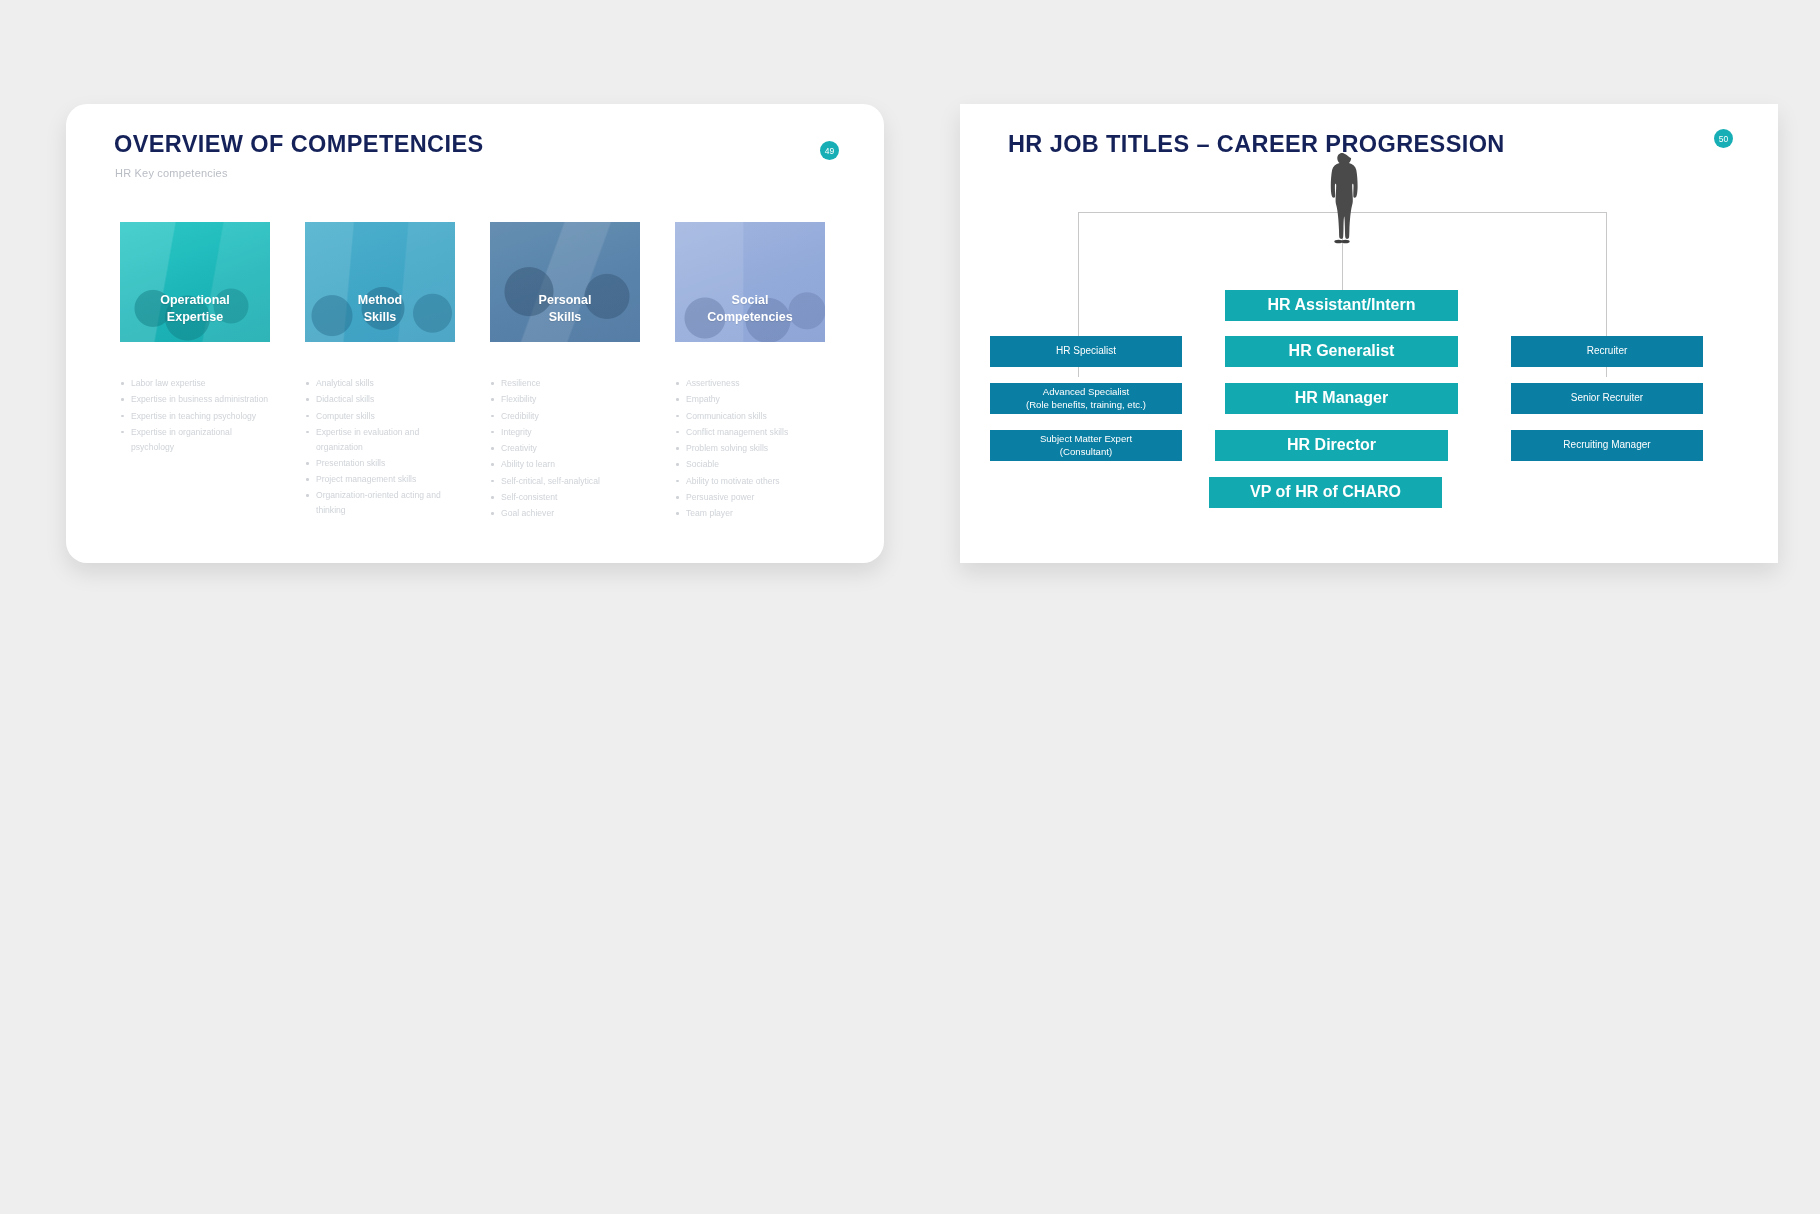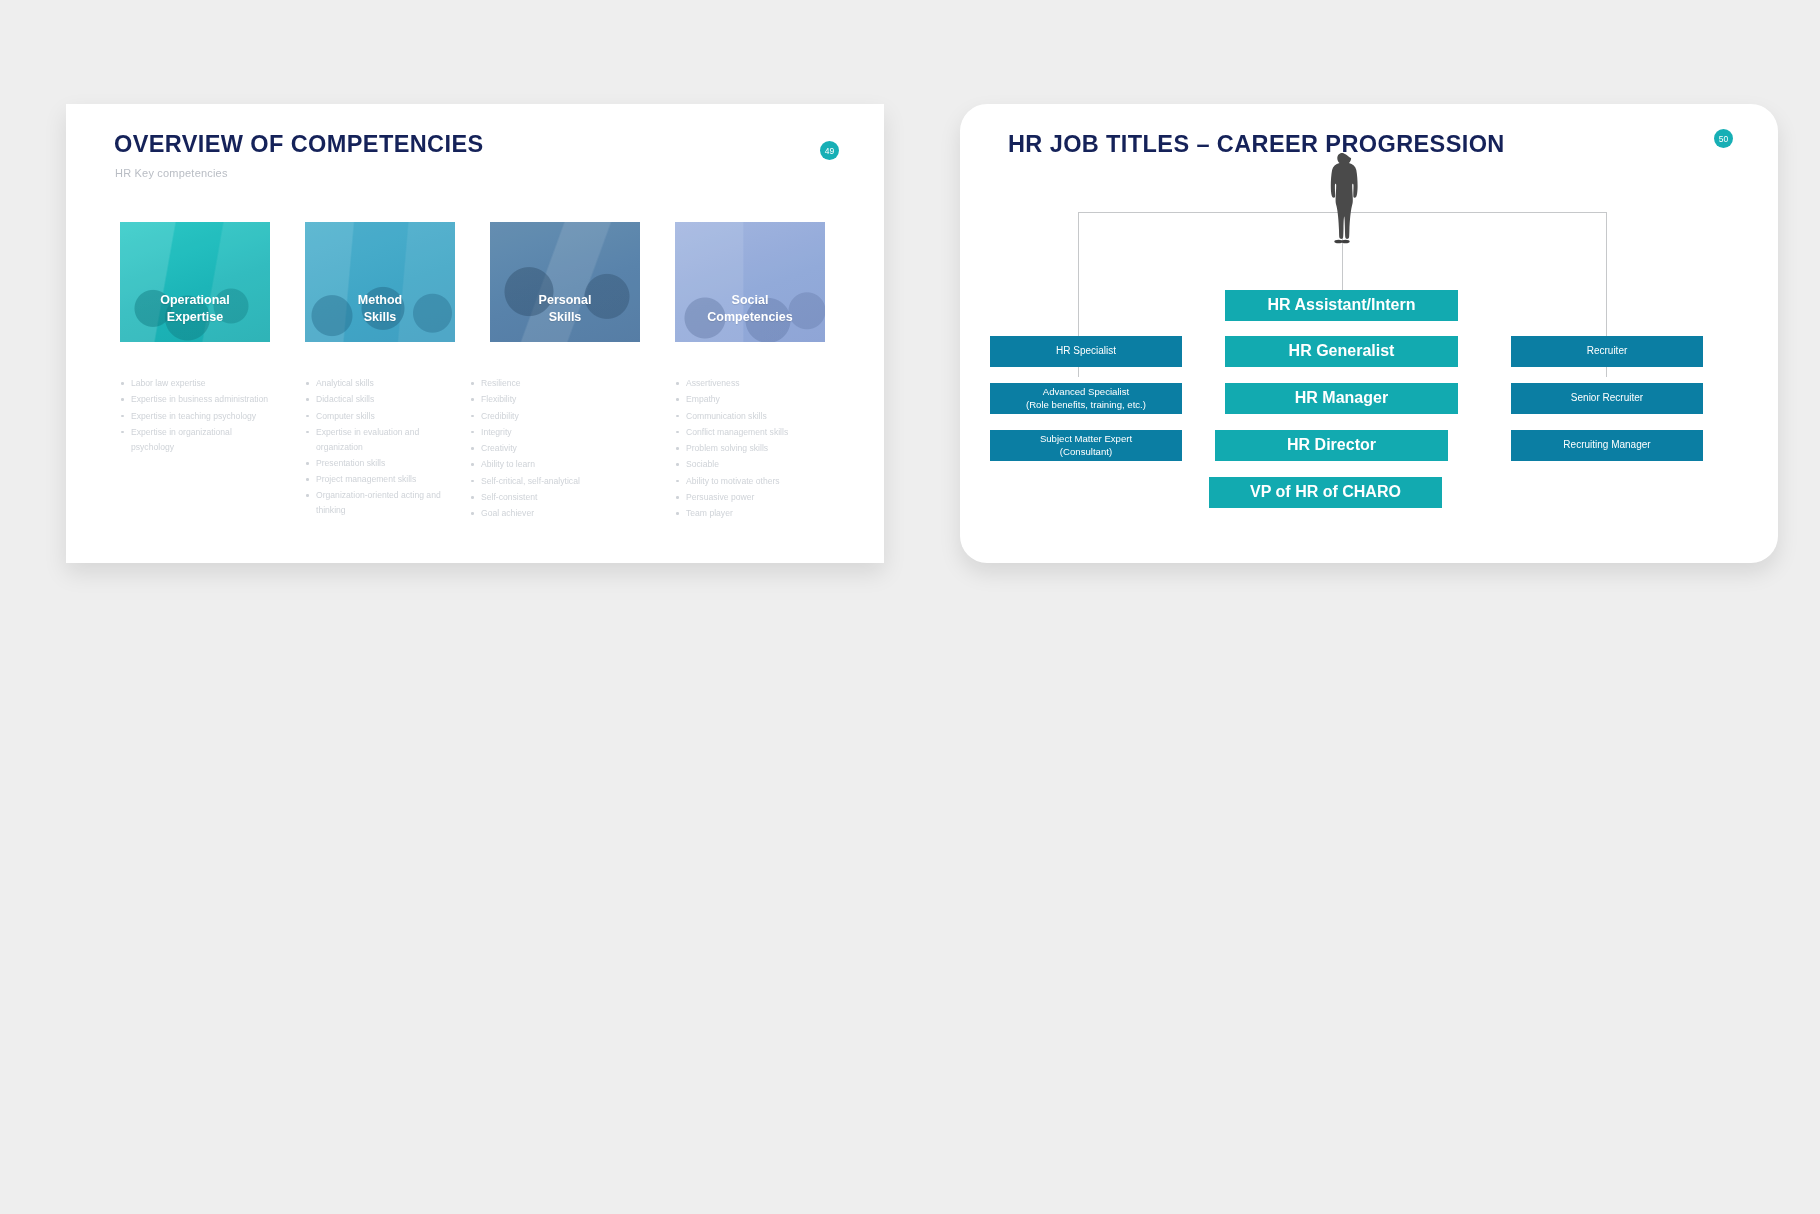--- a/index.html
+++ b/index.html
@@ -9,22 +9,22 @@
     font-family:"Liberation Sans", sans-serif;
     overflow:hidden;
     position:relative;
   }
   .slide{
     position:absolute;
     background:#ffffff;
     box-shadow:0 10px 22px rgba(0,0,0,0.10);
   }
   
-  #slide-left{ left:66px; top:104px; width:818px; height:459px; }
-  #slide-right{ left:960px; top:104px; width:818px; height:459px;border-radius:27px; }
+  #slide-left{ left:66px; top:104px; width:818px; height:459px;border-radius:21px; }
+  #slide-right{ left:960px; top:104px; width:818px; height:459px; }
 
   .slide-title{
     position:absolute;
     font-size:23.5px;
     font-weight:bold;
     letter-spacing:0.4px;
     color:#152259;
     white-space:nowrap;
   }
   .slide-sub{
@@ -194,21 +194,21 @@
       <li>Analytical skills</li>
       <li>Didactical skills</li>
       <li>Computer skills</li>
       <li>Expertise in evaluation and organization</li>
       <li>Presentation skills</li>
       <li>Project management skills</li>
       <li>Organization-oriented acting and thinking</li>
     </ul>
   </div>
 
-  <div class="bullets" style="left:404px;top:272px;">
+  <div class="bullets" style="left:424px;top:272px;">
     <ul>
       <li>Resilience</li>
       <li>Flexibility</li>
       <li>Credibility</li>
       <li>Integrity</li>
       <li>Creativity</li>
       <li>Ability to learn</li>
       <li>Self-critical, self-analytical</li>
       <li>Self-consistent</li>
       <li>Goal achiever</li>

